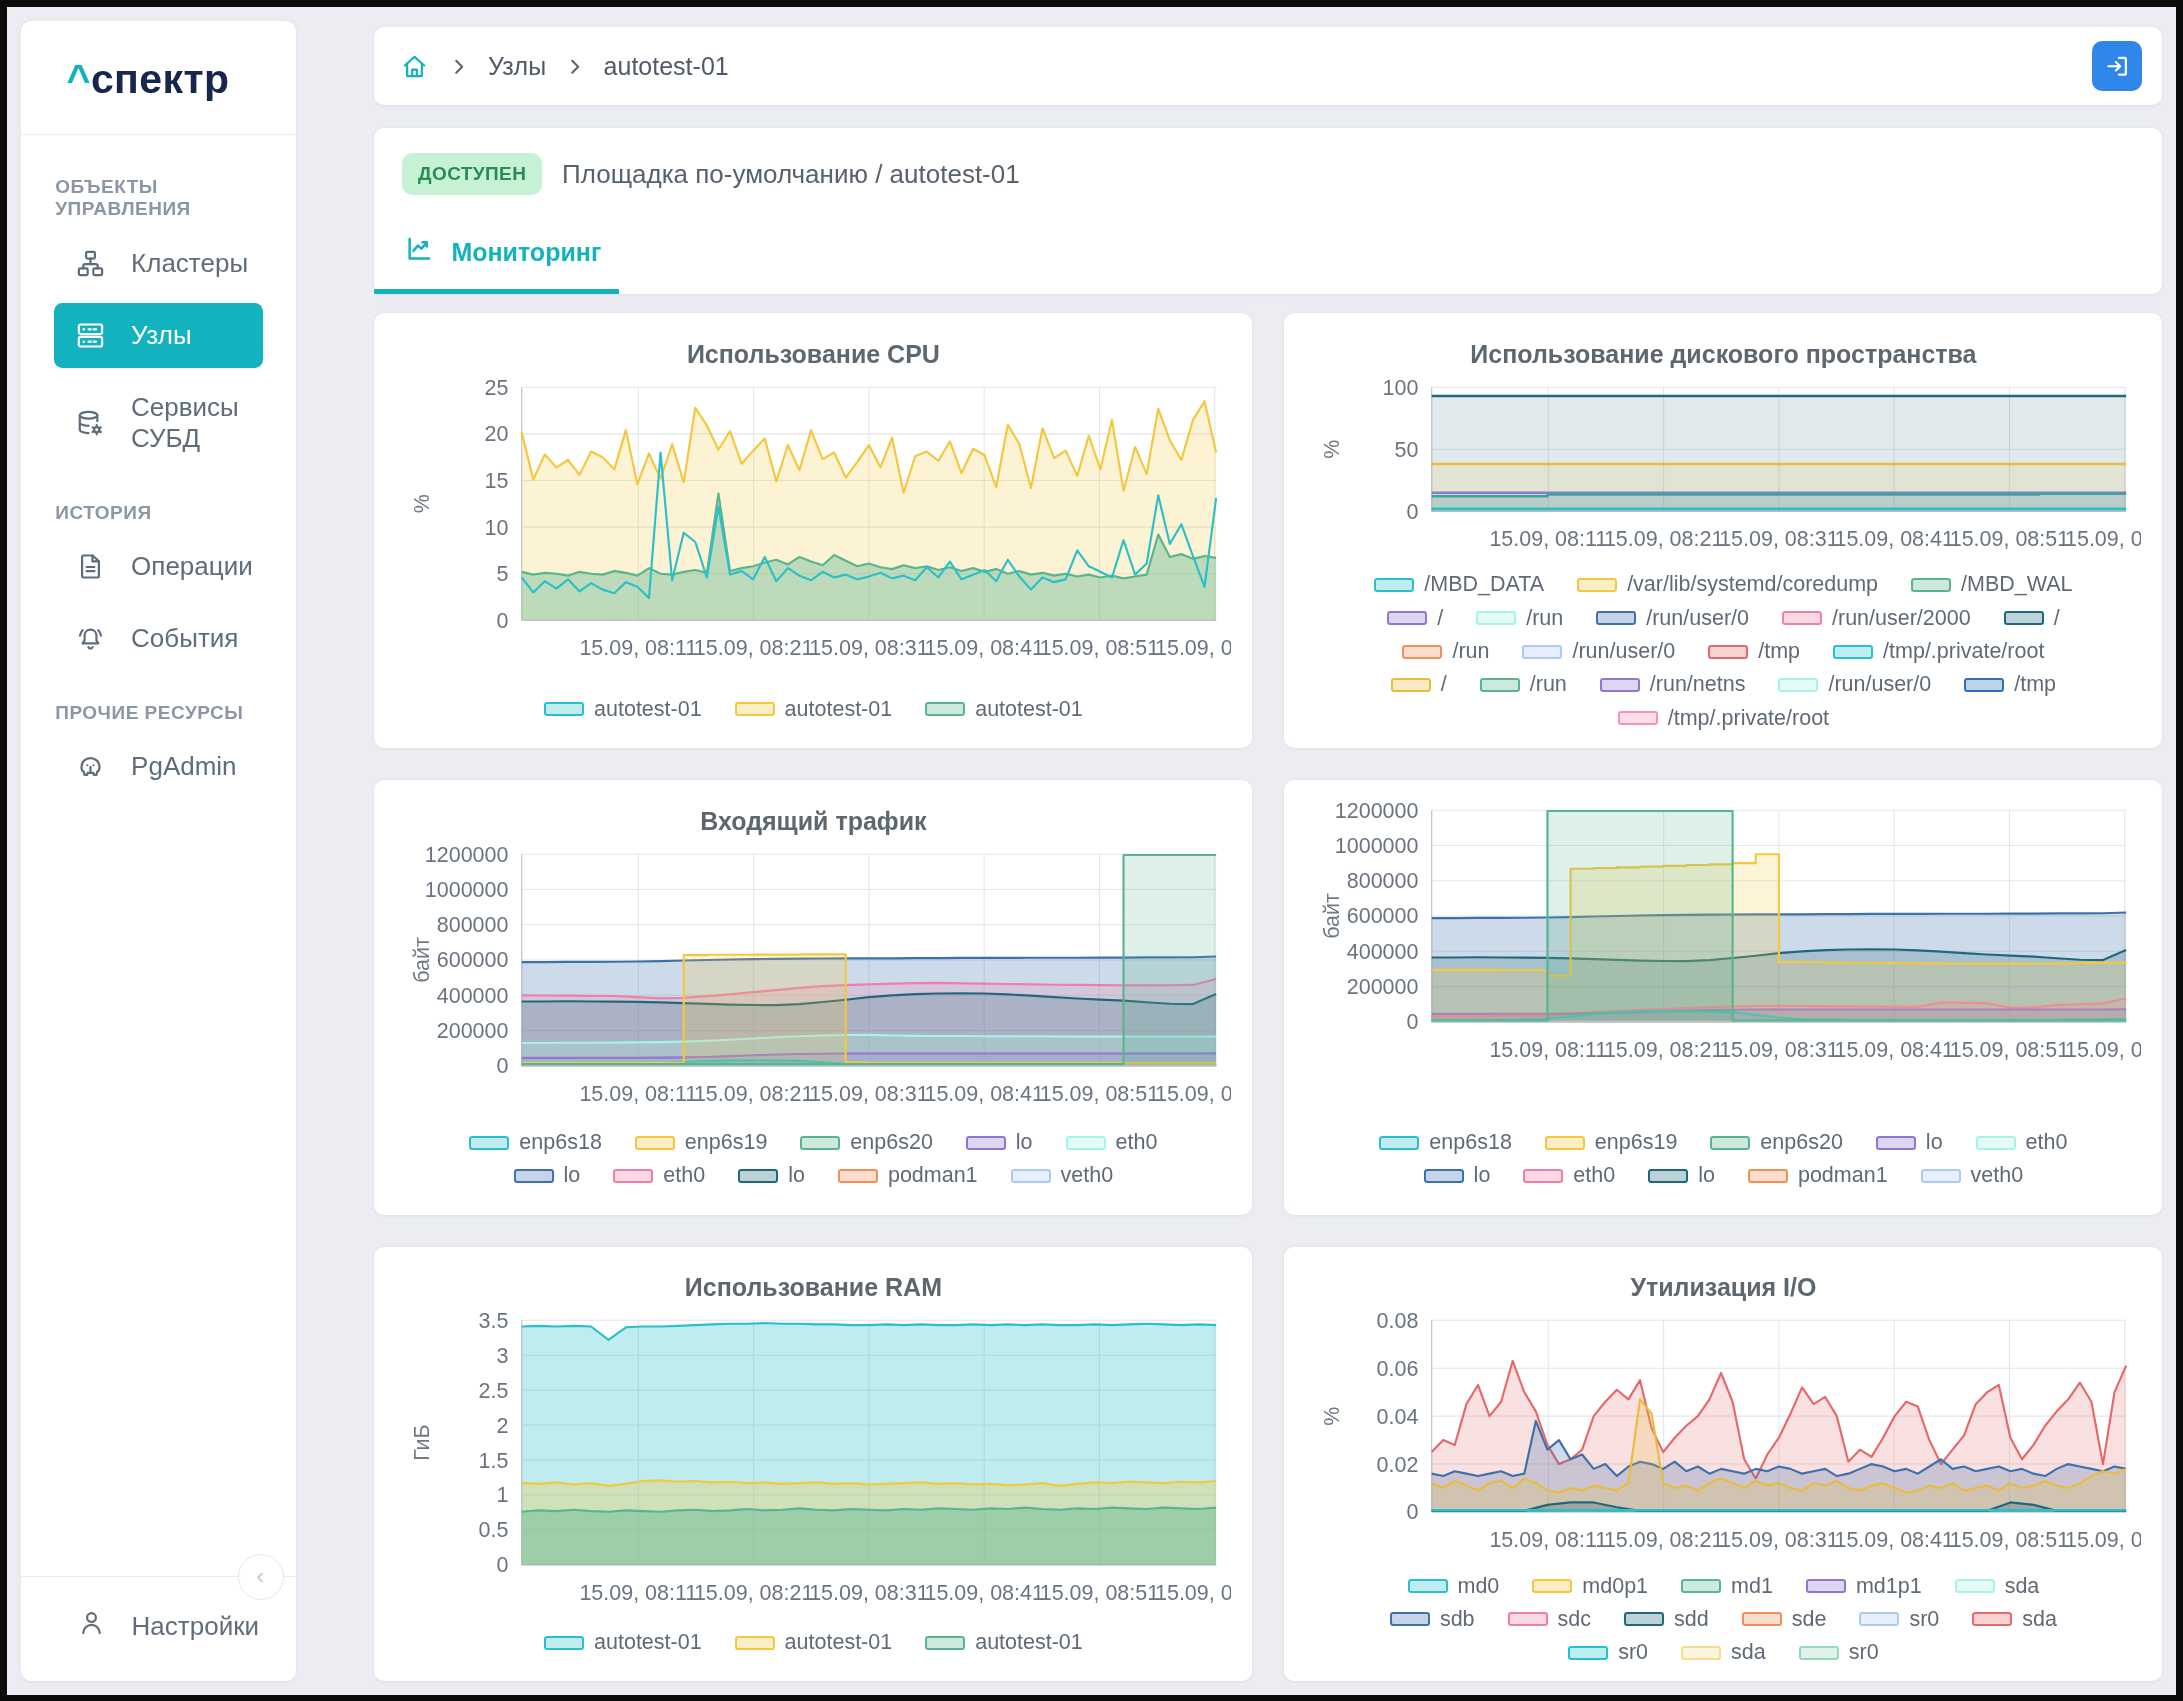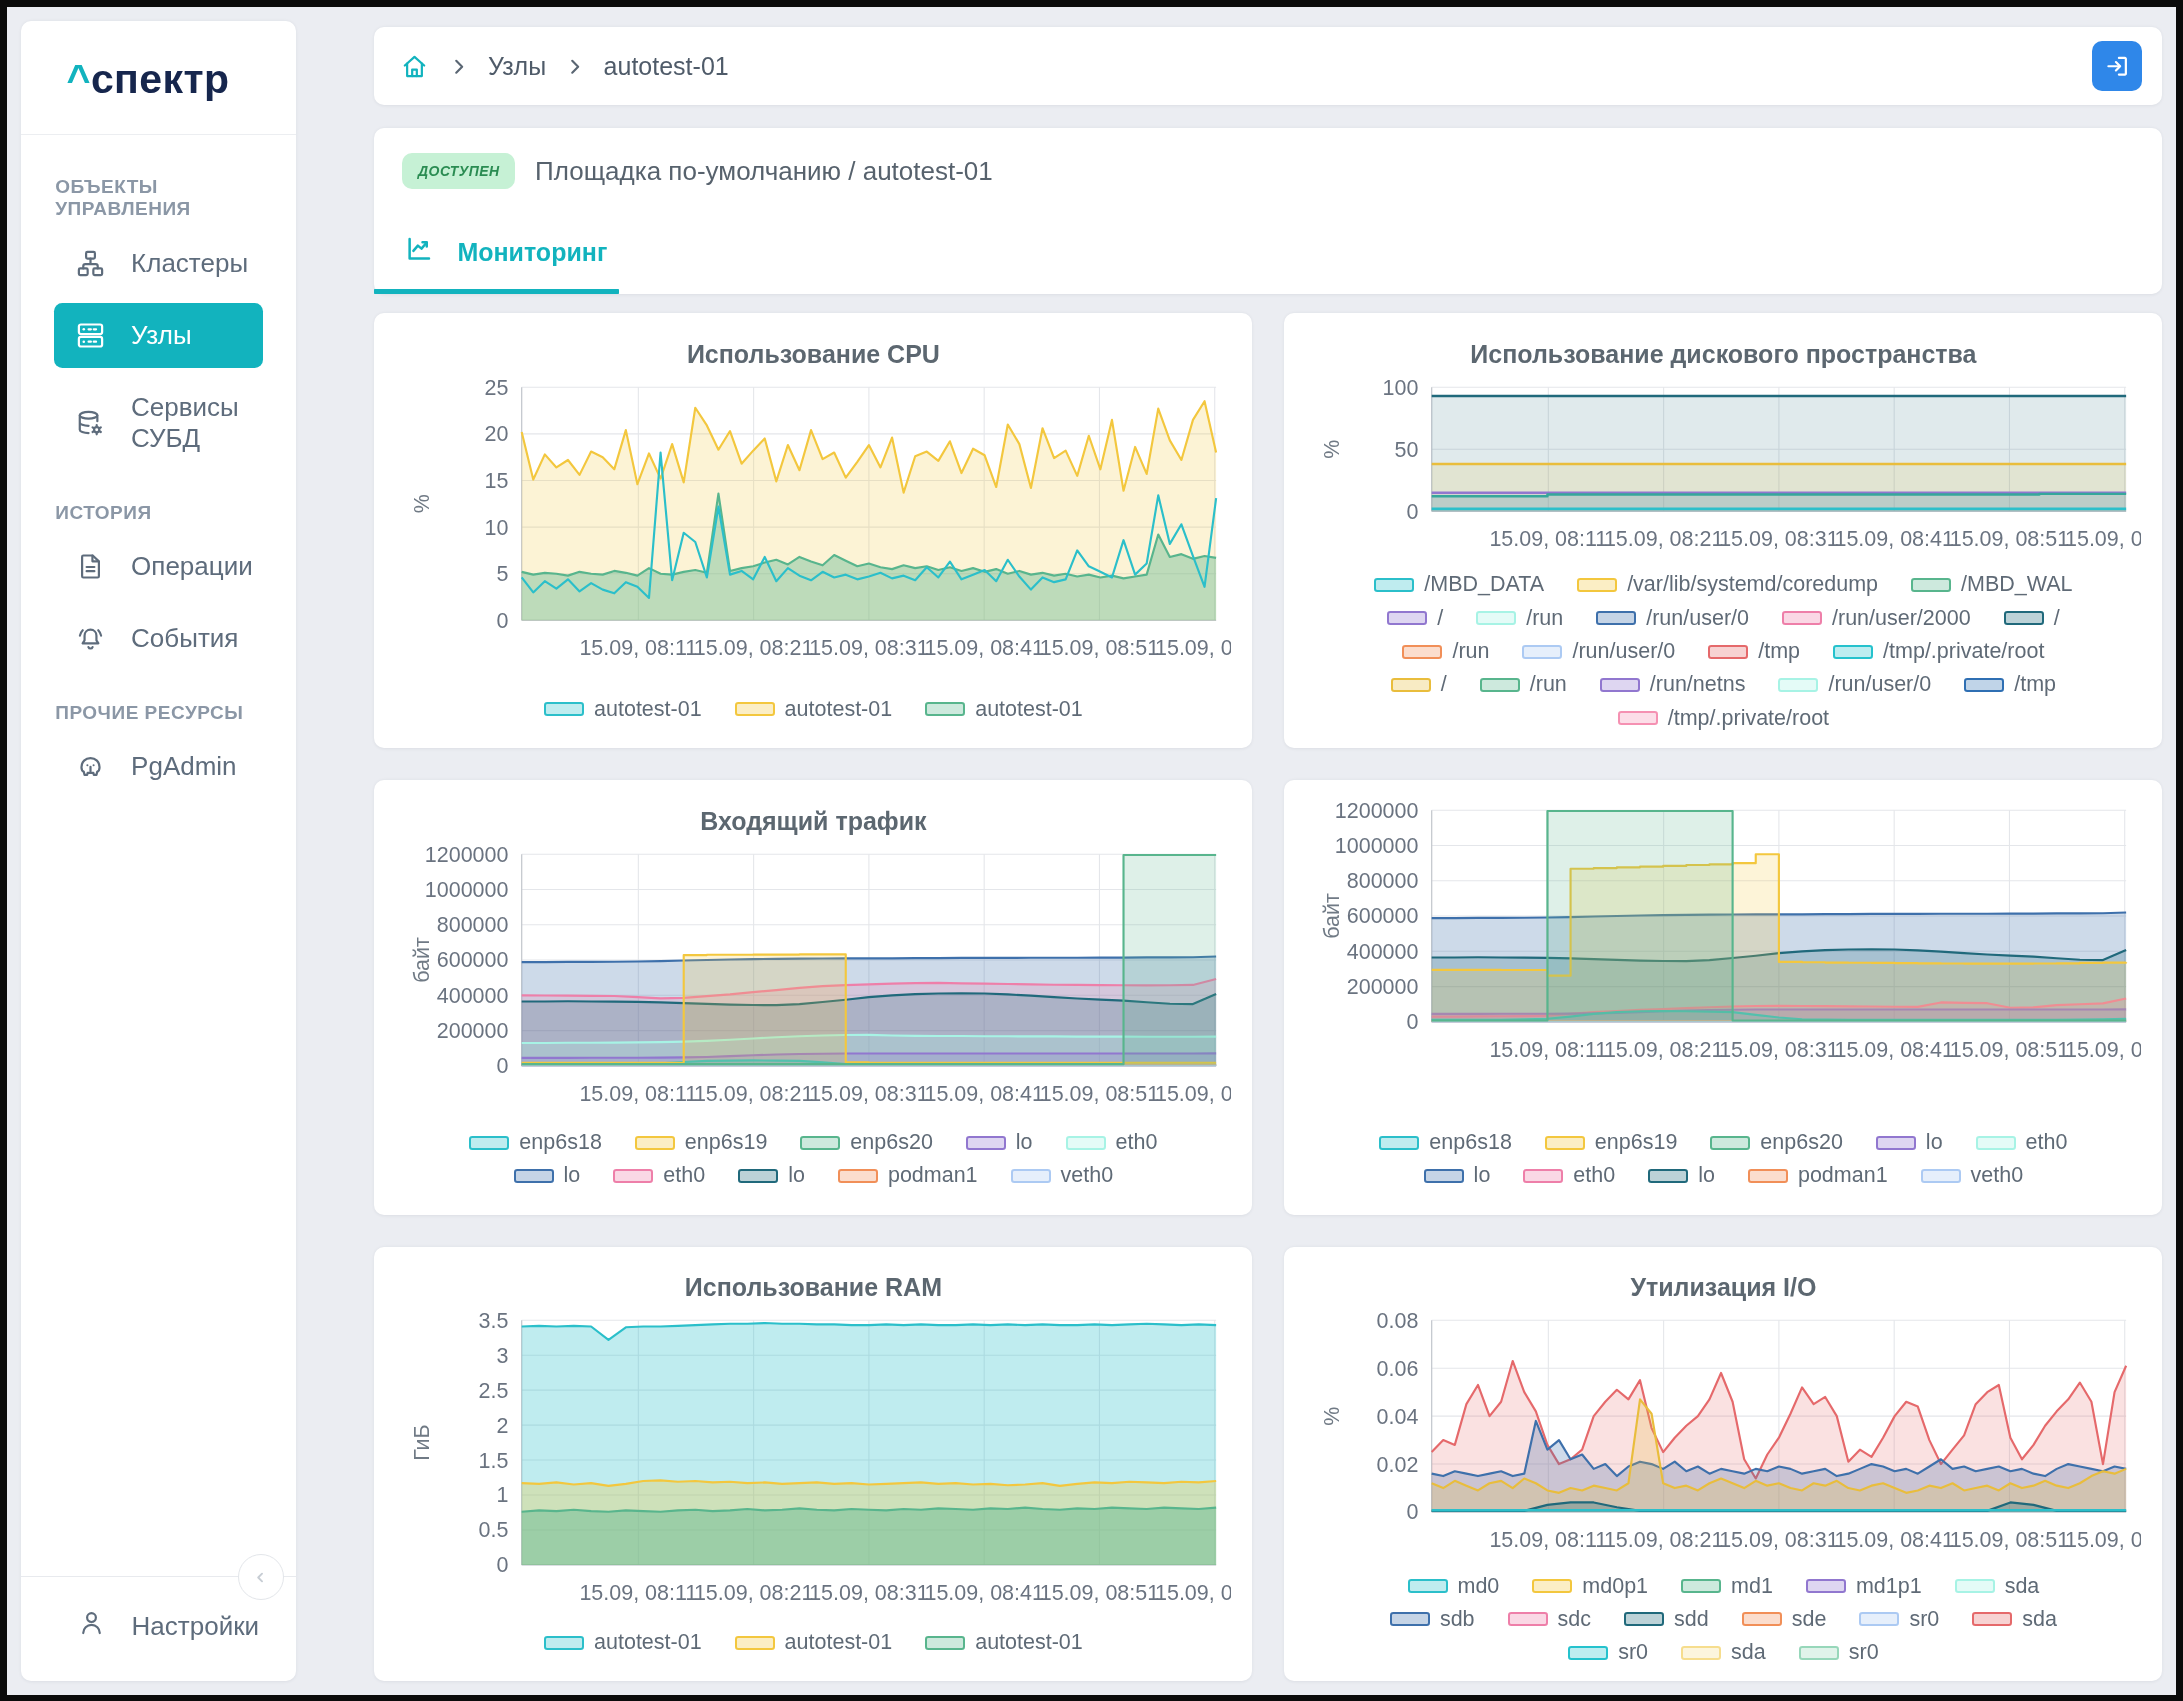--- a/index.html
+++ b/index.html
@@ -45,25 +45,25 @@
   .bc-link, .bc-current { font-size:25px; color:#4f5b69; }
   .logout-btn { margin-left:auto; width:50px; height:50px; border:none; border-radius:10px;
                 background:var(--button-blue); color:#fff; display:flex; align-items:center;
                 justify-content:center; cursor:pointer; }
   .logout-btn .icn { width:26.5px; height:26.5px; }
 
   
   .info-card { position:absolute; left:367px; top:121px; right:13.2px; height:166px;
                display:flex; flex-direction:column; }
   .info-top { display:flex; align-items:center; gap:20px; padding:25px 28px 0 28px; }
-  .badge { background:var(--badge-bg); color:var(--badge-text); font-size:14px; font-weight:700;
-           letter-spacing:0.4px; padding:10px 15.7px; border-radius:10px;font-style:italic; }
+  .badge { background:var(--badge-bg); color:var(--badge-text); font-size:19px; font-weight:700;
+           letter-spacing:0.4px; padding:10px 15.7px; border-radius:10px; }
   .page-title { font-size:26px; color:#57626d; }
   .tab-row { margin-top:auto; position:relative; height:60px; padding-left:30px; }
-  .tab { display:inline-flex; align-items:center; gap:23px; color:var(--accent);
+  .tab { display:inline-flex; align-items:center; gap:17px; color:var(--accent);
          font-size:25px; font-weight:700; cursor:pointer; }
   .tab .icn { width:30px; height:30px; }
   .tab-underline { position:absolute; left:0; bottom:0; width:245px; height:5.8px;
                    background:var(--accent); border-radius:0.8px; }
 
   
   .charts-grid { position:absolute; left:367px; top:306px; right:13.2px; bottom:13.2px;
                  display:grid; grid-template-columns:1fr 1fr; grid-template-rows:1fr 1fr 1fr;
                  gap:32px; }
   .chart-card { display:flex; flex-direction:column; padding:16.6px 21.5px 18px 21.5px; overflow:hidden; }

